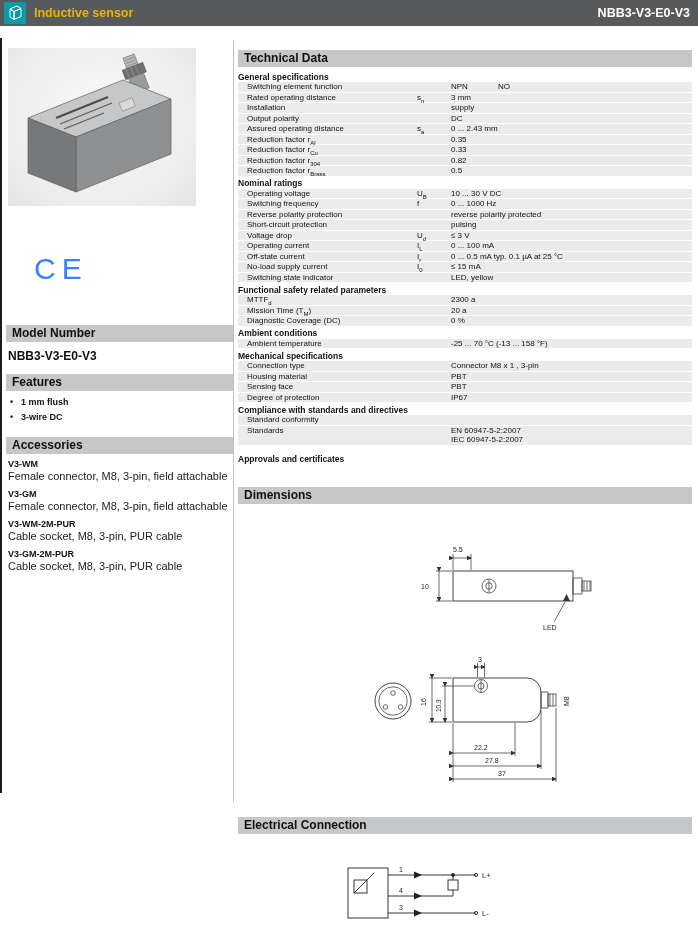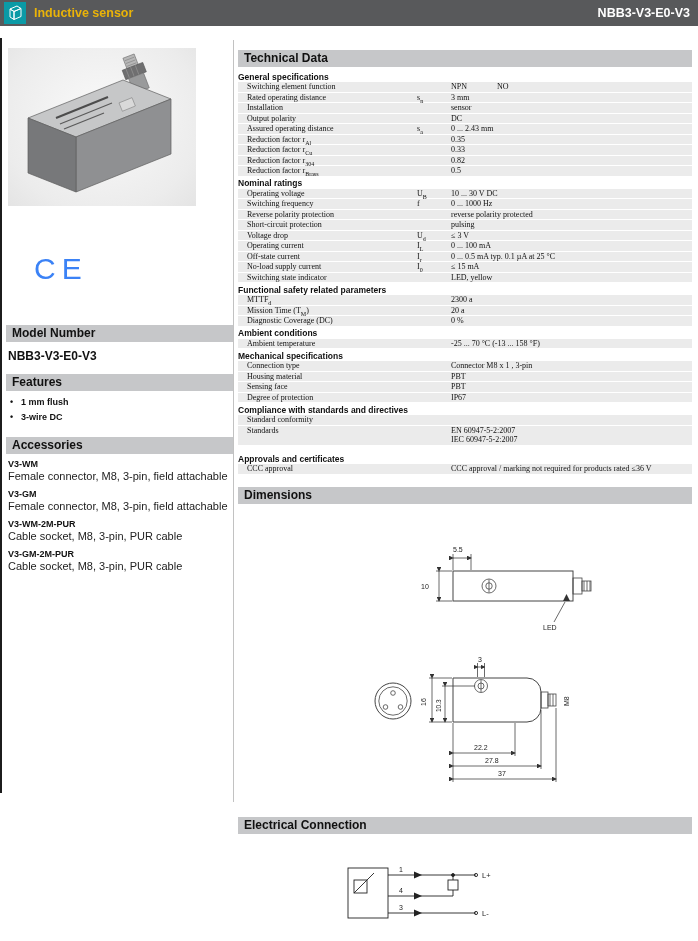--- a/index.html
+++ b/index.html
@@ -33,21 +33,21 @@
   .feature::before { content:"•"; position:absolute; left:0; top:0; }
   .accessories-list { position:absolute; left:8px; top:459px; width:222px; }
   .acc-item { margin-bottom:7px; }
   .acc-name { font-size:9px; font-weight:bold; }
   .acc-desc { font-size:11px; color:#222; margin-top:1px; }
 
   
   .tech-table { position:absolute; left:238px; top:70px; width:454px; }
   .sec-heading { font-size:8.5px; font-weight:bold; line-height:10.5px; margin-top:1.5px; }
   .sec-heading.gap { margin-top:8px; }
-  .spec-row { display:flex; background:#ebebeb; border-bottom:1px solid #fff; font-size:8px; line-height:9.5px; padding-left:9px; min-height:10.5px;font-family:Liberation Serif, serif; }
+  .spec-row { display:flex; background:#ebebeb; border-bottom:1px solid #fff; font-size:8px; line-height:9.5px; padding-left:9px; min-height:10.5px; }
   .col-label { flex:0 0 170px; }
   .col-sym  { flex:0 0 34px; }
   .col-val  { flex:1; }
   .col-val div { line-height:9.5px; }
   .val2 { margin-left:30px; }
   sub { font-size:6px; line-height:0; }
 
   
   .dims-drawing { position:absolute; left:238px; top:506px; width:454px; height:300px; }
   .elec-drawing { position:absolute; left:338px; top:850px; width:170px; height:90px; }
@@ -145,21 +145,21 @@
         <div class="col-label">Rated operating distance</div>
         <div class="col-sym">s<sub>n</sub></div>
         <div class="col-val">
           <div>3 mm</div>
         </div>
       </div>
       <div class="spec-row">
         <div class="col-label">Installation</div>
         <div class="col-sym"></div>
         <div class="col-val">
-          <div>sensor</div>
+          <div>supply</div>
         </div>
       </div>
       <div class="spec-row">
         <div class="col-label">Output polarity</div>
         <div class="col-sym"></div>
         <div class="col-val">
           <div>DC</div>
         </div>
       </div>
       <div class="spec-row">
@@ -328,27 +328,20 @@
       </div>
       <div class="spec-row">
         <div class="col-label">Standards</div>
         <div class="col-sym"></div>
         <div class="col-val">
           <div>EN 60947-5-2:2007</div>
           <div>IEC 60947-5-2:2007</div>
         </div>
       </div>
       <div class="sec-heading gap">Approvals and certificates</div>
-      <div class="spec-row">
-        <div class="col-label">CCC approval</div>
-        <div class="col-sym"></div>
-        <div class="col-val">
-          <div>CCC approval / marking not required for products rated ≤36 V</div>
-        </div>
-      </div>
     </div>
 
   <div class="bar right-col" style="top:487px">Dimensions</div>
 
   <div class="dims-drawing">
     <svg width="454" height="300" viewBox="0 0 454 300">
       <defs>
         <marker id="ar" markerWidth="6" markerHeight="6" refX="5" refY="3" orient="auto">
           <path d="M0,0 L6,3 L0,6 z" fill="#333"></path>
         </marker>

